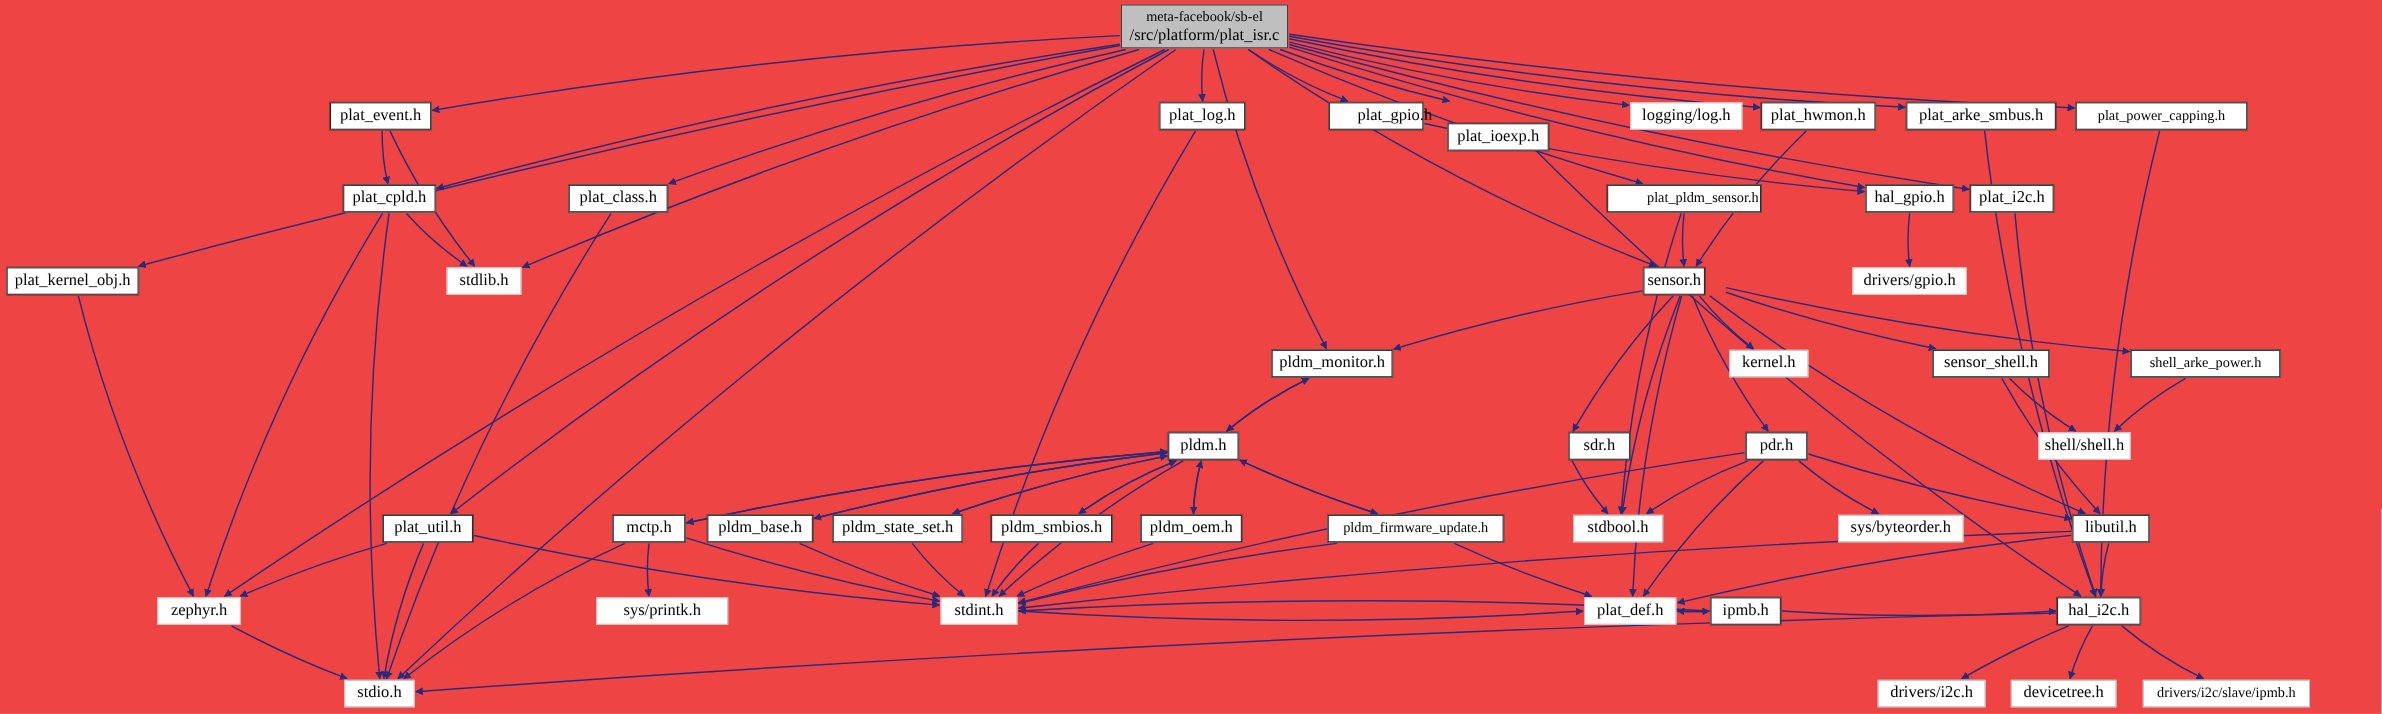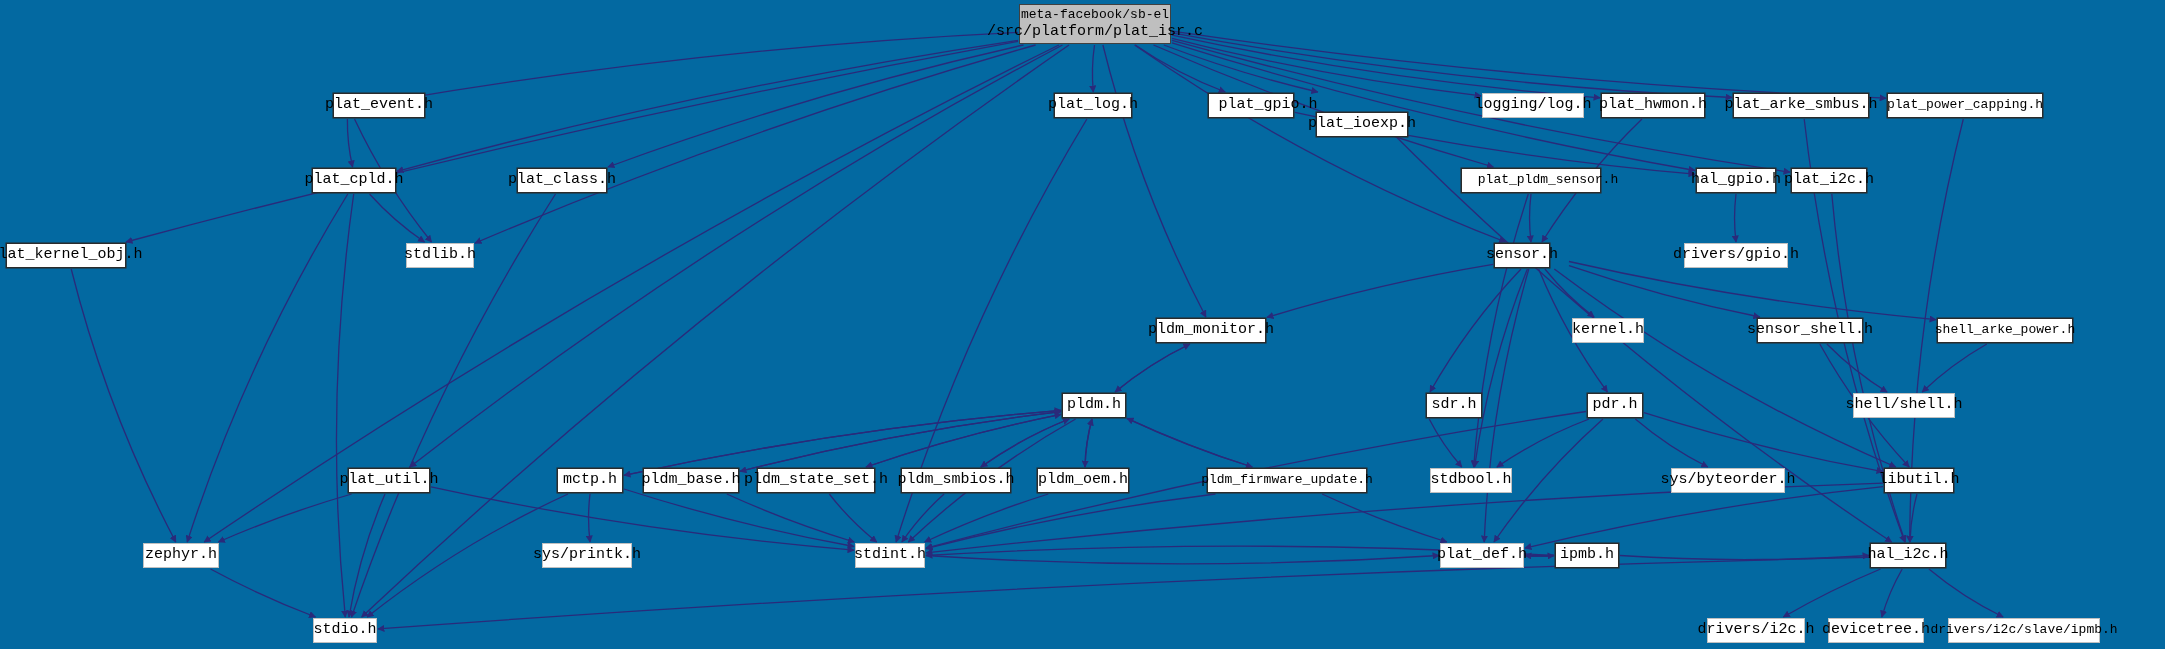--- a/index.html
+++ b/index.html
@@ -5,22 +5,22 @@
 <style>
   html, body {
     margin: 0;
     padding: 0;
     background: #ffffff;
   }
   #canvas {
     position: relative;
     width: 2165px;
     height: 649px;
-    background: #0369a1;
-    font-family: Liberation Mono, monospace;
+    background: #ef4444;
+    font-family: Liberation Serif, serif;
     overflow: hidden;
   }
   #edges {
     position: absolute;
     left: 0;
     top: 0;
     width: 2165px;
     height: 649px;
     pointer-events: none;
   }
@@ -164,21 +164,21 @@
       <path d="M 1902.2 569.0 Q 1889.1 591.8 1881.8 617.0" fill="none" stroke="#2a2a7a" stroke-width="1.3" marker-end="url(#arrow)"></path>
       <path d="M 1928.9 569.0 Q 1963.1 597.5 2003.1 617.0" fill="none" stroke="#2a2a7a" stroke-width="1.3" marker-end="url(#arrow)"></path>
       <path d="M 1869.0 557.4 Q 1122.6 574.5 378.0 628.9" fill="none" stroke="#2a2a7a" stroke-width="1.3" marker-end="url(#arrow)"></path>
       <path d="M 926.0 555.5 Q 1182.5 572.4 1439.0 555.5" fill="none" stroke="#2a2a7a" stroke-width="1.3" marker-end="url(#arrow)"></path>
       <path d="M 210.5 569.0 Q 261.4 596.5 315.5 617.0" fill="none" stroke="#2a2a7a" stroke-width="1.3" marker-end="url(#arrow)"></path>
     </svg>
 <div class="node root" style="left: 1019px; top: 4px; width: 152px; height: 40px;">
       <span class="line tiny">meta-facebook/sb-el</span>
       <span class="line">/src/platform/plat_isr.c</span>
     </div>
-    <div class="node local" style="left: 300px; top: 93px; width: 92px; height: 25px; margin-left: 33px;">
+    <div class="node local" style="left: 300px; top: 93px; width: 92px; height: 25px;">
       <span class="line">plat_event.h</span>
     </div>
     <div class="node local" style="left: 1054px; top: 93px; width: 78px; height: 25px;">
       <span class="line">plat_log.h</span>
     </div>
     <div class="node local" style="left: 1208px; top: 93px; width: 86px; height: 25px; padding-left: 40px;">
       <span class="line">plat_gpio.h</span>
     </div>
     <div class="node local" style="left: 1316px; top: 88px; width: 92px; height: 25px; margin-top: 24px;">
       <span class="line">plat_ioexp.h</span>
@@ -236,21 +236,21 @@
     </div>
     <div class="node local" style="left: 1062px; top: 393px; width: 64px; height: 25px;">
       <span class="line">pldm.h</span>
     </div>
     <div class="node local" style="left: 1392px; top: 393px; width: 56px; height: 25px; margin-left: 34px;">
       <span class="line">sdr.h</span>
     </div>
     <div class="node local" style="left: 1587px; top: 393px; width: 56px; height: 25px;">
       <span class="line">pdr.h</span>
     </div>
-    <div class="node ext" style="left: 1853px; top: 393px; width: 102px; height: 25px;">
+    <div class="node ext" style="left: 1853px; top: 393px; width: 84px; height: 25px;">
       <span class="line">shell/shell.h</span>
     </div>
     <div class="node local" style="left: 348px; top: 468px; width: 82px; height: 25px;">
       <span class="line">plat_util.h</span>
     </div>
     <div class="node local" style="left: 557px; top: 468px; width: 66px; height: 25px;">
       <span class="line">mctp.h</span>
     </div>
     <div class="node local" style="left: 643px; top: 468px; width: 96px; height: 25px;">
       <span class="line">pldm_base.h</span>
@@ -272,21 +272,21 @@
     </div>
     <div class="node ext" style="left: 1671px; top: 468px; width: 114px; height: 25px;">
       <span class="line">sys/byteorder.h</span>
     </div>
     <div class="node local" style="left: 1884px; top: 468px; width: 70px; height: 25px;">
       <span class="line">libutil.h</span>
     </div>
     <div class="node ext" style="left: 143px; top: 543px; width: 76px; height: 25px;">
       <span class="line">zephyr.h</span>
     </div>
-    <div class="node ext" style="left: 542px; top: 543px; width: 90px; height: 25px; justify-content: center;">
+    <div class="node ext" style="left: 542px; top: 543px; width: 120px; height: 25px; justify-content: center;">
       <span class="line">sys/printk.h</span>
     </div>
     <div class="node ext" style="left: 855px; top: 543px; width: 70px; height: 25px;">
       <span class="line">stdint.h</span>
     </div>
     <div class="node ext" style="left: 1440px; top: 543px; width: 84px; height: 25px;">
       <span class="line">plat_def.h</span>
     </div>
     <div class="node local" style="left: 1555px; top: 543px; width: 64px; height: 25px;">
       <span class="line">ipmb.h</span>

